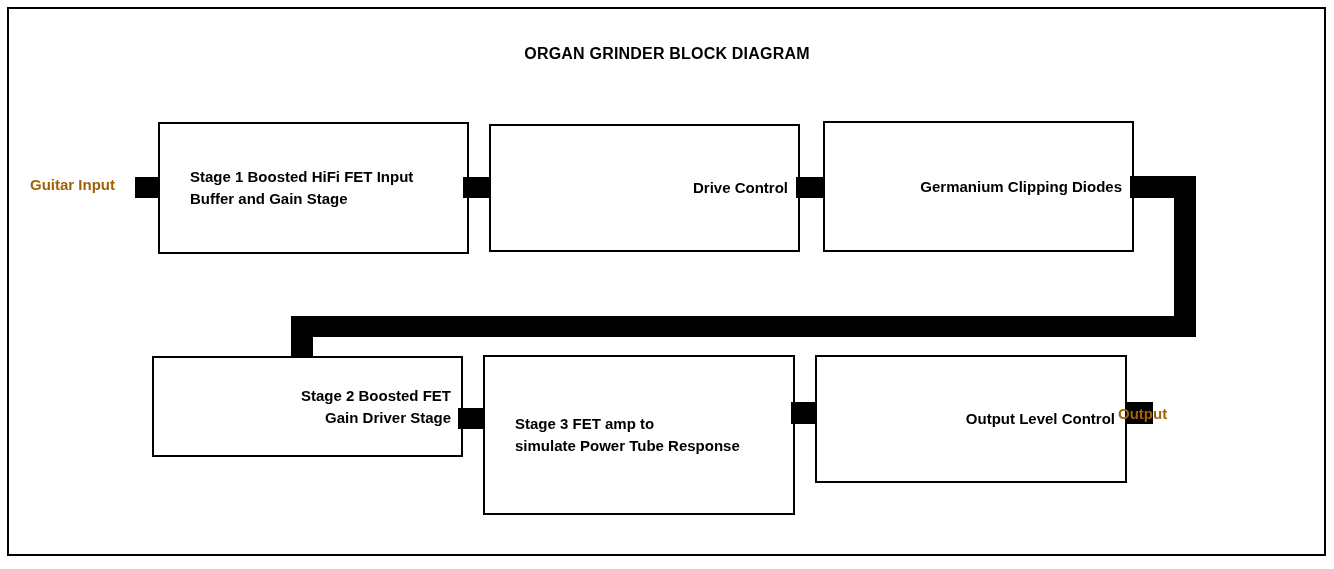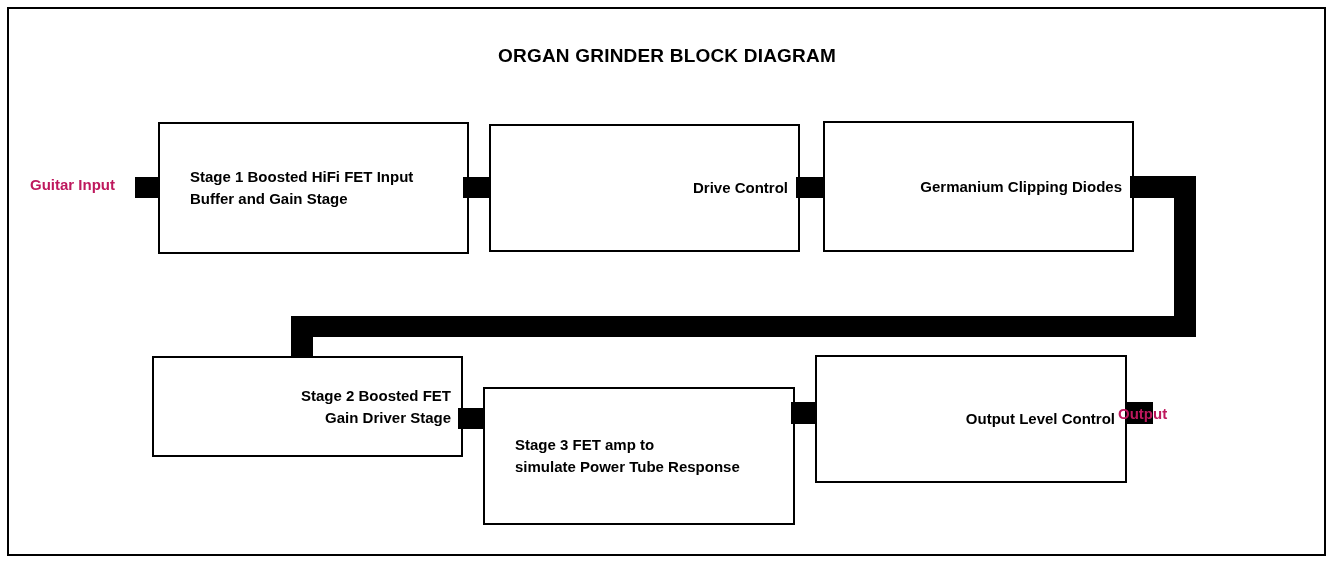--- a/index.html
+++ b/index.html
@@ -33,21 +33,21 @@
     box-sizing: border-box;
   }
 
   
   .diagram-title {
     position: absolute;
     left: 0;
     top: 45px;
     width: 1334px;
     text-align: center;
-    font-size: 19px;
+    font-size: 16px;
     font-weight: bold;
     letter-spacing: 0.2px;
     color: #000000;
   }
 
   
   .block {
     position: absolute;
     background: #ffffff;
     border: 2px solid #000000;
@@ -78,21 +78,21 @@
     position: absolute;
     background: #000000;
   }
 
   
   .endpoint-label {
     position: absolute;
     font-size: 15px;
     font-weight: bold;
     white-space: nowrap;
-    color: #be185d;
+    color: #a16207;
   }
 </style>
 </head>
 <body>
 
 <div id="canvas">
 
   <div class="page-frame"></div>
 
   <div class="diagram-title">ORGAN GRINDER BLOCK DIAGRAM</div>
@@ -131,21 +131,21 @@
 
   <div class="block align-center" style="left:152px; top:356px; width:311px; height:101px;">
     <div class="block-label">
       <div>Stage 2 Boosted FET</div>
       <div>Gain Driver Stage</div>
     </div>
   </div>
 
   <div class="conn" style="left:458px; top:408px; width:32px; height:21px;"></div>
 
-  <div class="block align-left" style="left:483px; top:355px; width:312px; height:138px;margin-top:32px;">
+  <div class="block align-left" style="left:483px; top:355px; width:312px; height:160px;">
     <div class="block-label">
       <div>Stage 3 FET amp to</div>
       <div>simulate Power Tube Response</div>
     </div>
   </div>
 
   <div class="conn" style="left:791px; top:402px; width:30px; height:22px;"></div>
 
   <div class="block align-center" style="left:815px; top:355px; width:312px; height:128px;">
     <div class="block-label">

